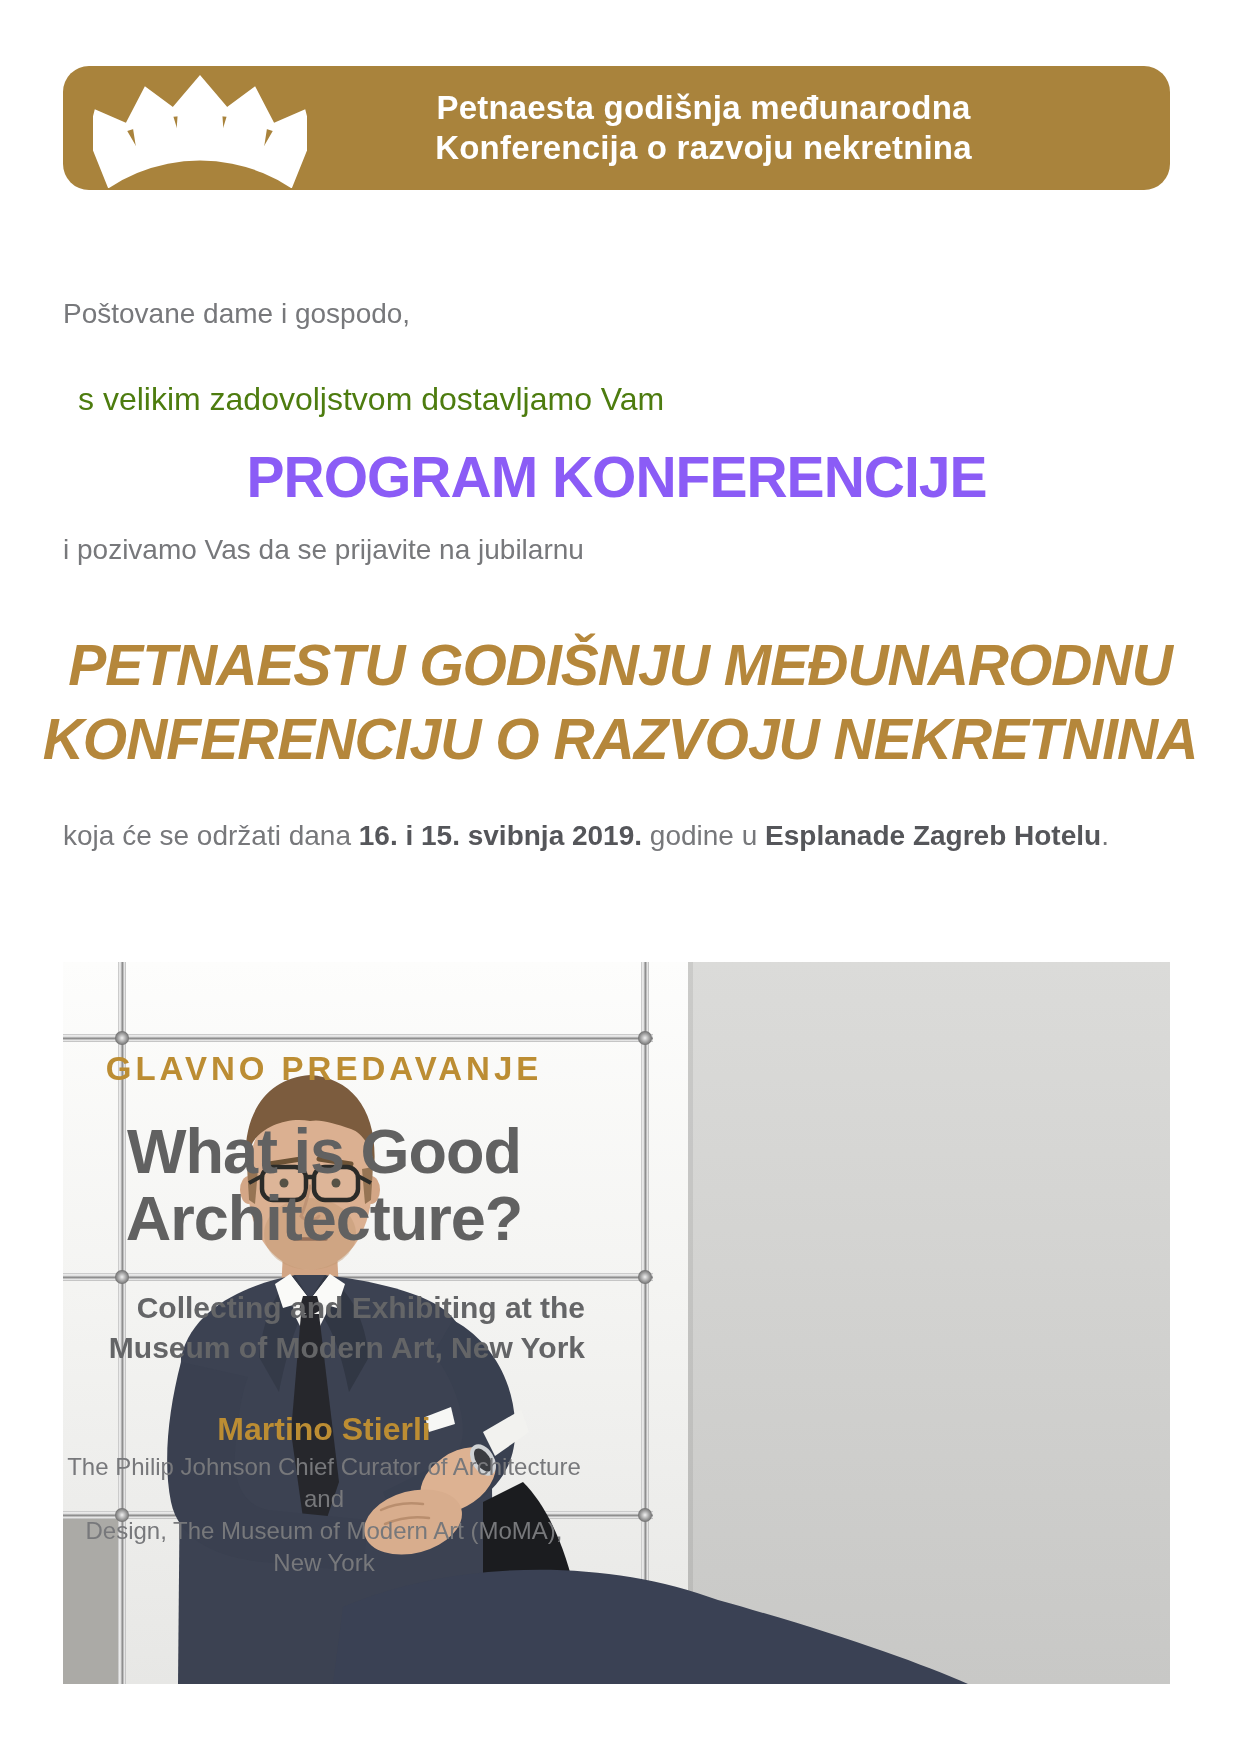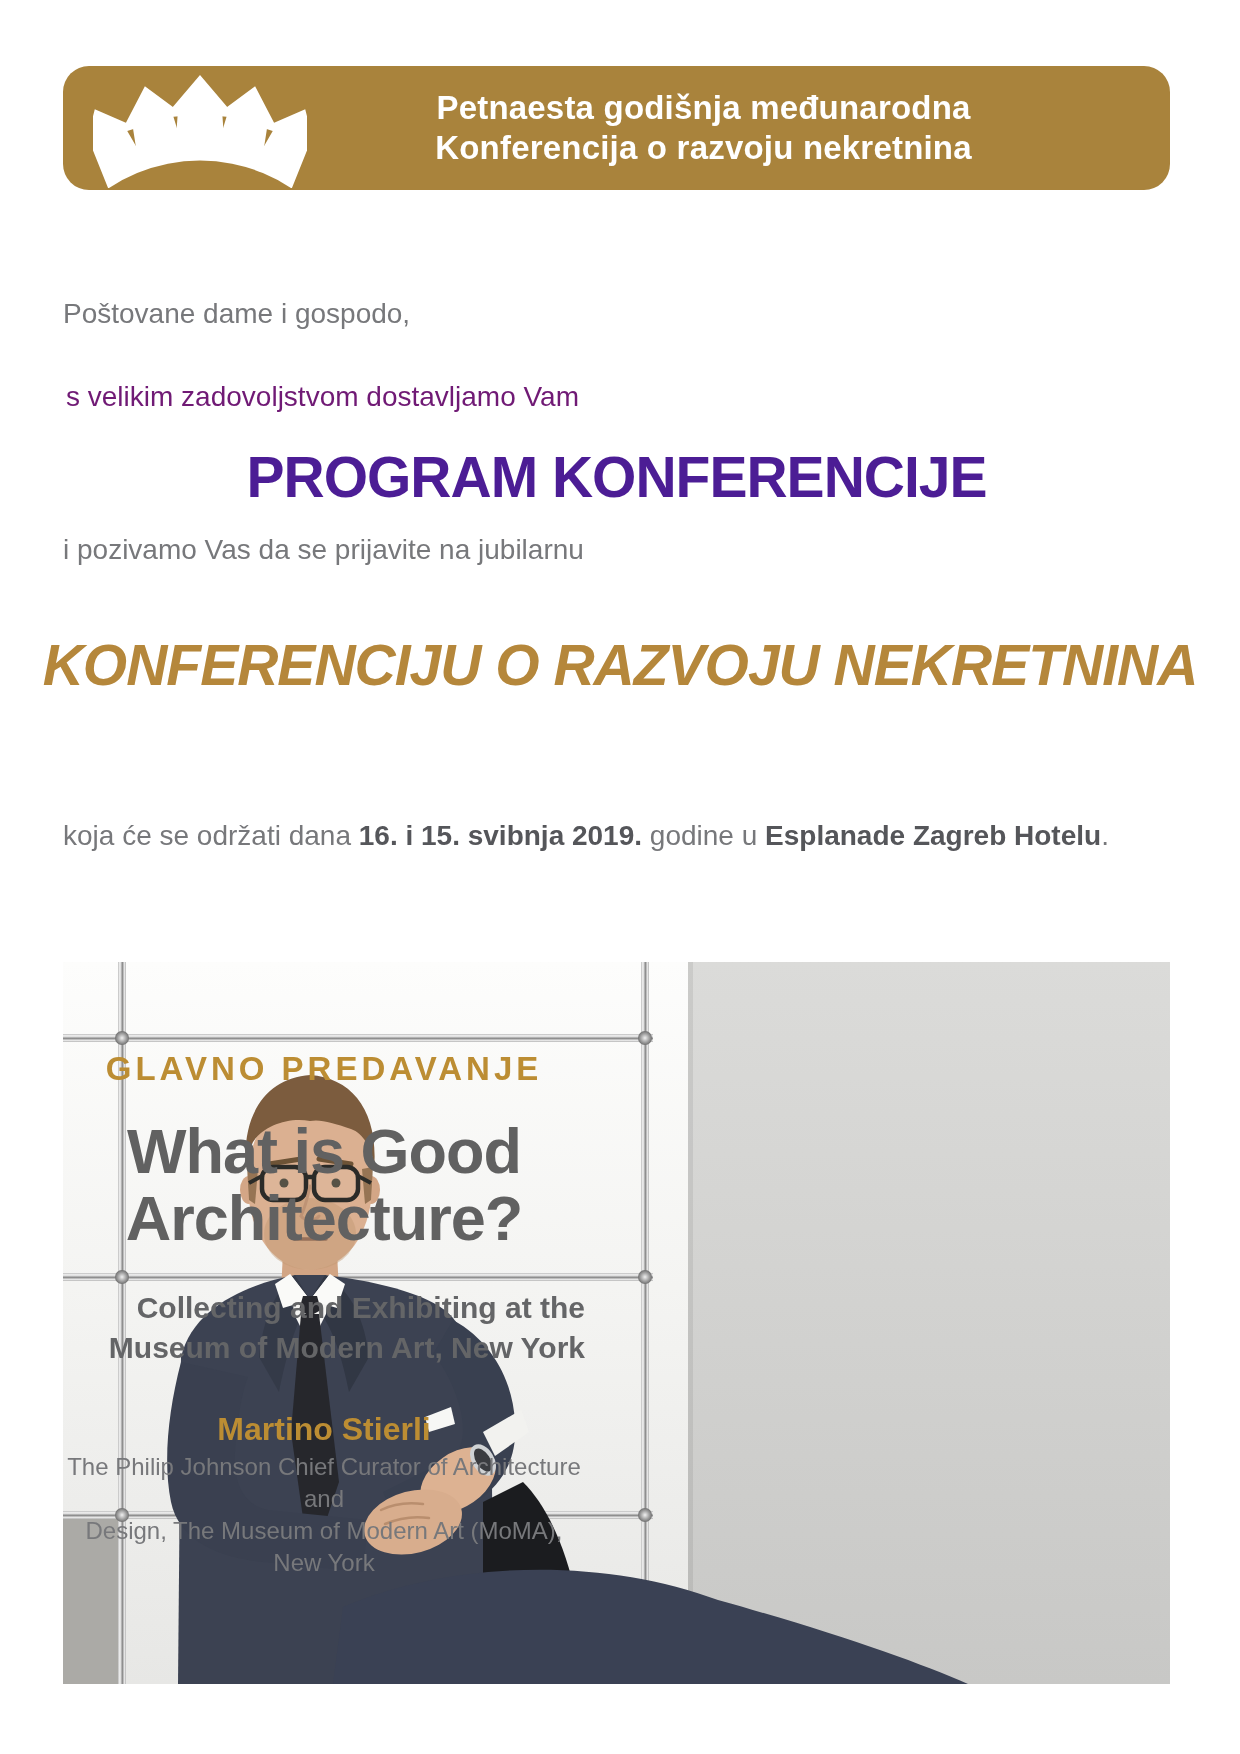--- a/index.html
+++ b/index.html
@@ -13,24 +13,24 @@
     background:#A9833C;border-radius:26px;display:flex;align-items:center;
   }
   .banner-logo{margin-left:30px;flex:0 0 auto;}
   .banner-title{
     flex:1;text-align:center;padding-right:70px;
     color:#ffffff;font-weight:bold;font-size:33px;line-height:40px;letter-spacing:0.2px;
   }
   
   .t{position:absolute;white-space:nowrap;}
   .salutation   {left:63px;top:298px;font-size:28px;color:#77787B;}
-  .delivery-line{left:66px;top:381px;font-size:28px;color:#701a75;}
+  .delivery-line{left:78px;top:381px;font-size:32px;color:#4d7c0f;}
   .program-heading{
     left:63px;top:444px;width:1107px;text-align:center;
-    font-size:57px;font-weight:bold;letter-spacing:-1px;color:#4c1d95;
+    font-size:57px;font-weight:bold;letter-spacing:-1px;color:#8b5cf6;
   }
   .invite-line{left:63px;top:534px;font-size:28px;color:#77787B;}
   .conference-heading{
     left:0;top:628px;width:1240px;text-align:center;
     font-size:57px;line-height:74px;font-weight:bold;font-style:italic;
     letter-spacing:-1px;color:#B5873B;
   }
   .schedule-line{left:63px;top:820px;font-size:28px;color:#77787B;}
   .schedule-line b{color:#55565A;}
   
@@ -77,20 +77,21 @@
       <div>Petnaesta godišnja međunarodna</div>
       <div>Konferencija o razvoju nekretnina</div>
     </div>
   </div>
 
   <div class="t salutation">Poštovane dame i gospodo,</div>
   <div class="t delivery-line">s velikim zadovoljstvom dostavljamo Vam</div>
   <div class="t program-heading">PROGRAM KONFERENCIJE</div>
   <div class="t invite-line">i pozivamo Vas da se prijavite na jubilarnu</div>
   <div class="t conference-heading">
+    <div>PETNAESTU GODIŠNJU MEĐUNARODNU</div>
     <div>KONFERENCIJU O RAZVOJU NEKRETNINA</div>
   </div>
   <div class="t schedule-line">
     <span>koja će se održati dana </span><b>16. i 15. svibnja 2019.</b><span> godine u </span><b>Esplanade Zagreb Hotelu</b><span>.</span>
   </div>
 
   <div class="photo-block">
     <svg width="1107" height="722" viewBox="0 0 1107 722" aria-hidden="true">
       <defs>
         <linearGradient id="wallGrad" x1="0" y1="0" x2="0" y2="1">

